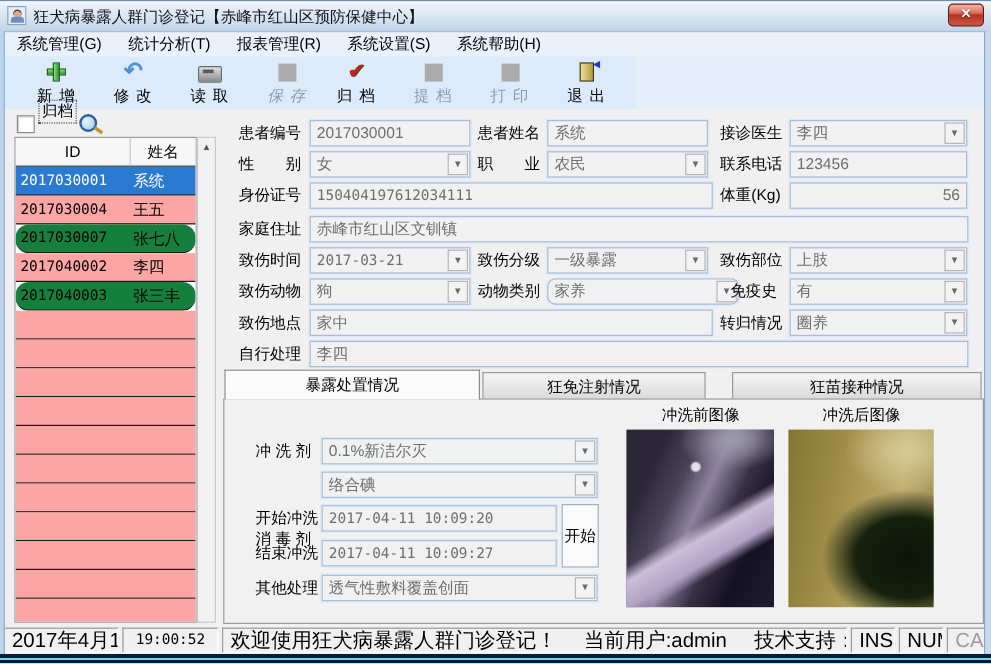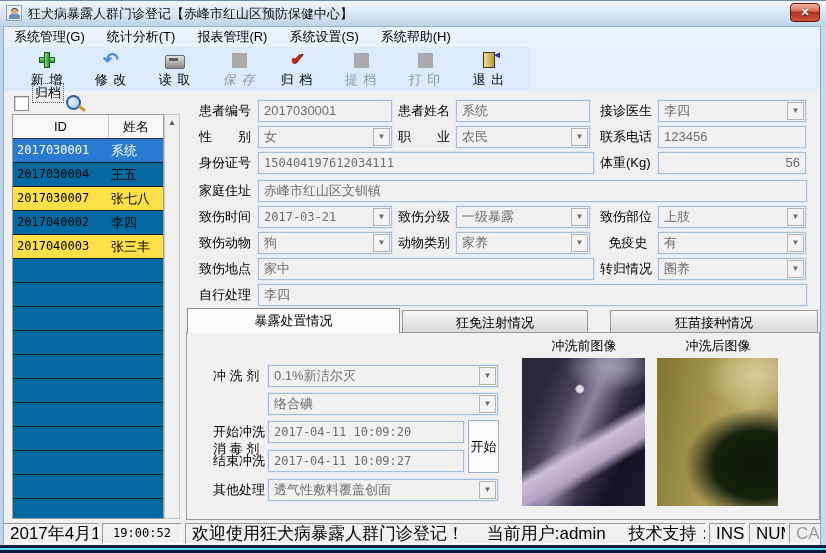--- a/index.html
+++ b/index.html
@@ -54,26 +54,26 @@
   .icon-search{position:absolute;left:2px;top:2px;width:11px;height:11px;border:2px solid #2a5fa8;border-radius:50%;
     background:radial-gradient(circle at 35% 35%,#eaf4ff,#9cc4ec);box-sizing:content-box;}
   .icon-search::after{content:"";position:absolute;width:8px;height:3px;background:#c8962a;right:-7px;bottom:-2px;
     transform:rotate(35deg);border-radius:1px;}
   .grid{position:absolute;left:12px;top:113px;width:152px;height:405px;background:#fff;
     border:1px solid #9a9a9a;box-sizing:border-box;overflow:hidden;}
   .grid-header{display:flex;height:23px;background:#f7f7f7;border-bottom:1px solid #333;}
   .grid-header .gc{line-height:23px;text-align:center;font-size:13px;}
   .gc-id{width:96px;border-right:1px solid #c8c8c8;box-sizing:border-box;}
   .gc-name{flex:1;}
-  .grow{display:flex;height:23px;border-bottom:1px solid #1c1c1c;cursor:pointer;background:#0369a1;}
+  .grow{display:flex;height:23px;border-bottom:1px solid #1c1c1c;cursor:pointer;background:#fca5a5;}
   .grow .cell{line-height:23px;font-size:13px;white-space:nowrap;overflow:hidden;}
   .grow .cid{width:96px;padding-left:4px;box-sizing:border-box;font-family:"DejaVu Sans Mono",monospace;font-size:12px;}
   .grow .cname{flex:1;padding-left:2px;}
   .grow.selected{background:#2a7ad4;color:#fff;}
-  .grow.alt{background:#fde047;}
+  .grow.alt{background:#15803d;border-radius:11px;}
   .vscroll{position:absolute;left:164px;top:113px;width:16px;height:405px;background:#f1f1f1;
     border:1px solid #c9c9c9;box-sizing:border-box;}
   .vs-up{height:15px;display:flex;align-items:center;justify-content:center;font-size:8px;color:#555;cursor:pointer;}
   
   .lbl{position:absolute;height:22px;line-height:22px;font-size:13px;white-space:nowrap;text-align:right;}
   .lbl.ctr{text-align:center;}
   .field{position:absolute;height:22px;background:#f1f1f1;border:1px solid #a6bedb;
     box-shadow:0 0 0 1px #dde8f4;color:#6e6e6e;font-size:13px;line-height:20px;padding:0 5px;
     box-sizing:border-box;overflow:hidden;white-space:nowrap;cursor:text;}
   .field.mono{font-family:"DejaVu Sans Mono",monospace;font-size:12px;}
@@ -286,21 +286,21 @@
     <span>上肢</span>
     <span class="arrow">▼</span>
   </div>
 
   <span class="lbl" style="left:199px;top:231px;">致伤动物</span>
   <div class="field combo" style="left:258px;top:231px;width:134px;">
     <span>狗</span>
     <span class="arrow">▼</span>
   </div>
   <span class="lbl" style="left:398px;top:231px;">动物类别</span>
-  <div class="field combo" style="left:456px;top:231px;width:134px;">
+  <div class="field combo" style="left:456px;top:231px;width:160px;border-radius:7px;">
     <span>家养</span>
     <span class="arrow">▼</span>
   </div>
   <span class="lbl ctr" style="left:600px;top:231px;width:56px;">免疫史</span>
   <div class="field combo" style="left:658px;top:231px;width:148px;">
     <span>有</span>
     <span class="arrow">▼</span>
   </div>
 
   <span class="lbl" style="left:199px;top:257px;">致伤地点</span>

